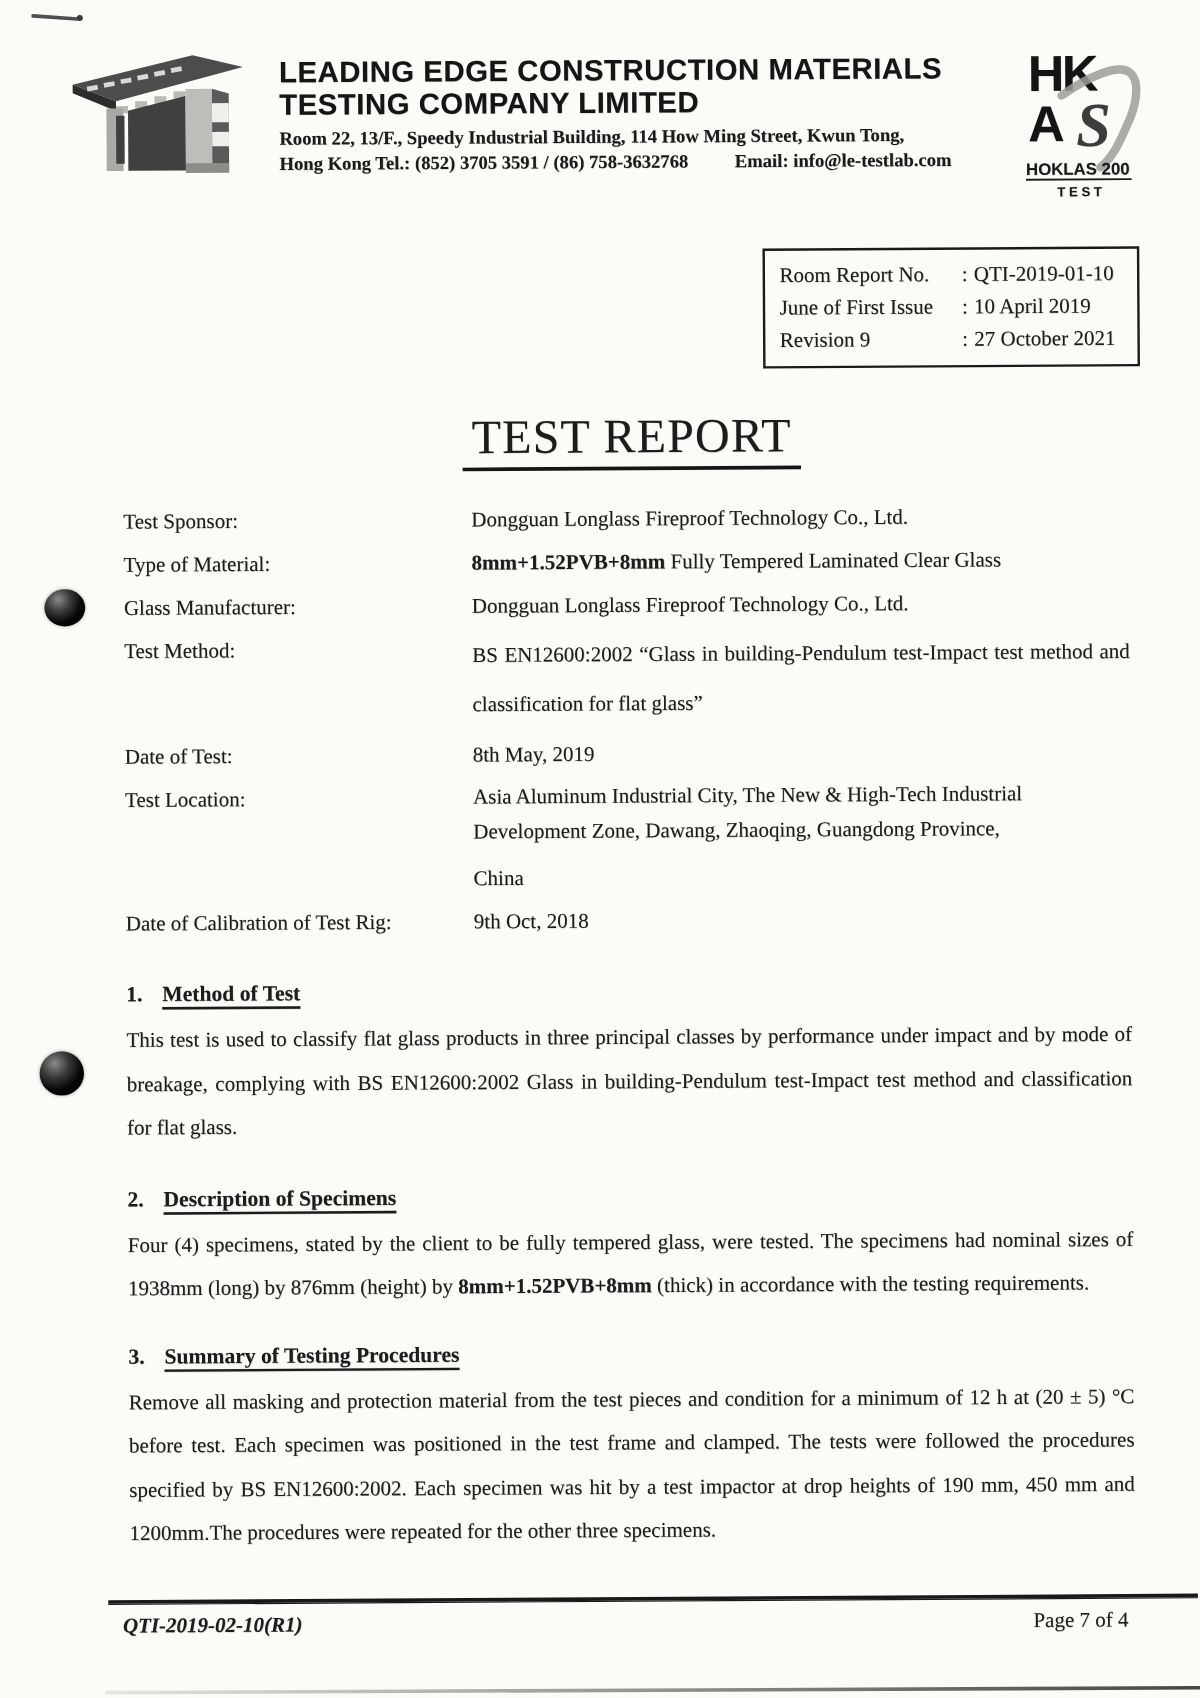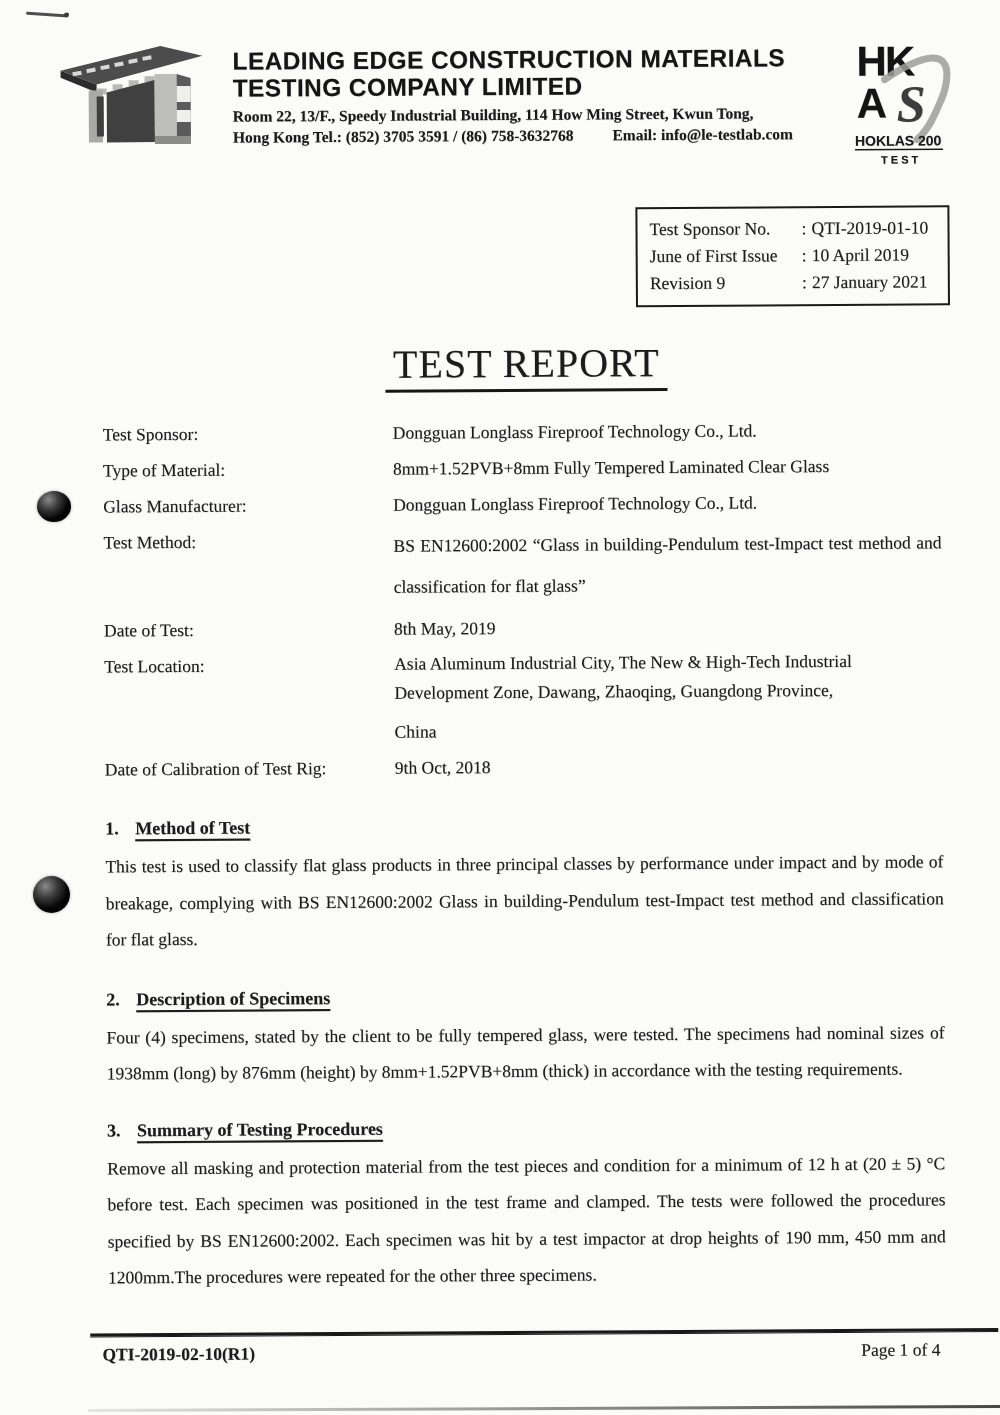--- a/index.html
+++ b/index.html
@@ -62,33 +62,33 @@
     border-bottom:3px solid #161616; padding:0 8px 3px 8px; line-height:1.1;
   }
   
   .fields { margin:25px 58px 0 104px; font-size:17.5px; }
   .f-row { display:flex; margin-bottom:6px; }
   .f-label { width:290px; flex-shrink:0; line-height:30px; }
   .f-val { flex:1; line-height:30px; }
   .f-val.justify { text-align:justify; }
   .f-val.spread { line-height:41px; }
   .loc-part2 { margin-top:9px; line-height:30px; }
-  b { font-weight:normal; }
+  b { font-weight:bold; }
   
   .sections { margin:0 58px 0 104px; }
   .sec-head { display:flex; font-weight:bold; font-size:18px; line-height:30px; }
   .sec-head .num { width:30px; flex-shrink:0; }
   .sec-head .h-txt { text-decoration:underline; text-decoration-thickness:2px; text-underline-offset:5px; }
   .sec-body { margin-top:5px; font-size:17.5px; line-height:36.5px; text-align:justify; }
   .mt1 { margin-top:29px; } .mt2 { margin-top:26px; } .mt3 { margin-top:23px; }
   
   .footer { position:absolute; left:86px; right:6px; top:1331px; }
   .f-rule { height:3px; border-top:3.5px solid #191919; border-bottom:1.6px solid #191919; }
   .f-text { display:flex; justify-content:space-between; padding:7px 58px 0 12px; font-size:17.5px; }
-  .f-left { font-weight:bold; }
+  .f-left { font-weight:bold; font-style:italic; }
 </style>
 </head>
 <body>
 
 <div class="page">
 
   <div class="staple"></div>
   <div class="hole h1"></div>
   <div class="hole h2"></div>
   <div class="scan-edge"></div>
@@ -139,33 +139,33 @@
         <path d="M34,44 C54,30 82,16 92,26 C100,34 96,54 88,70 C82,84 76,96 66,104" fill="none" stroke="#9c9c9a" stroke-width="7" stroke-linecap="round" opacity="0.85"></path>
         <text x="46" y="86" font-family="Liberation Serif, serif" font-style="italic" font-weight="bold" font-size="52" fill="#3c3c3c">S</text>
         <text x="4" y="110" font-family="Liberation Sans, sans-serif" font-weight="bold" font-size="14" fill="#1a1a1a">HOKLAS 200</text>
         <line x1="4" y1="114" x2="92" y2="114" stroke="#1a1a1a" stroke-width="1.6"></line>
         <text x="30" y="128" font-family="Liberation Sans, sans-serif" font-weight="bold" font-size="11" letter-spacing="3" fill="#1a1a1a">TEST</text>
       </svg>
     </div>
 
     <div class="report-box">
       <div class="rb-row">
-        <span class="rb-label">Test Sponsor No.</span>
+        <span class="rb-label">Room Report No.</span>
         <span class="rb-sep">:</span>
         <span>QTI-2019-01-10</span>
       </div>
       <div class="rb-row">
         <span class="rb-label">June of First Issue</span>
         <span class="rb-sep">:</span>
         <span>10 April 2019</span>
       </div>
       <div class="rb-row">
         <span class="rb-label">Revision 9</span>
         <span class="rb-sep">:</span>
-        <span>27 January 2021</span>
+        <span>27 October 2021</span>
       </div>
     </div>
 
     <div class="title-wrap">
       <h1 class="title">TEST REPORT</h1>
     </div>
 
     <div class="fields">
       <div class="f-row">
         <span class="f-label">Test Sponsor:</span>
@@ -219,18 +219,18 @@
         <span class="h-txt">Summary of Testing Procedures</span>
       </div>
       <p class="sec-body">Remove all masking and protection material from the test pieces and condition for a minimum of 12 h at (20 ± 5) °C before test. Each specimen was positioned in the test frame and clamped. The tests were followed the procedures specified by BS EN12600:2002. Each specimen was hit by a test impactor at drop heights of 190 mm, 450 mm and 1200mm.The procedures were repeated for the other three specimens.</p>
 
     </div>
 
     <div class="footer">
       <div class="f-rule"></div>
       <div class="f-text">
         <span class="f-left">QTI-2019-02-10(R1)</span>
-        <span class="f-right">Page  1 of 4</span>
+        <span class="f-right">Page  7 of 4</span>
       </div>
     </div>
 
   </div>
 </div>
 
 </body></html>

